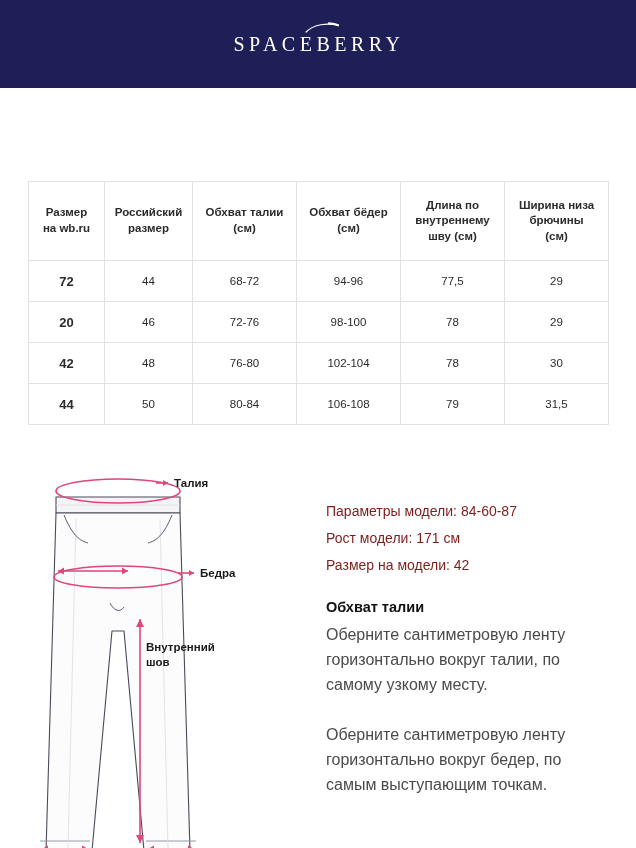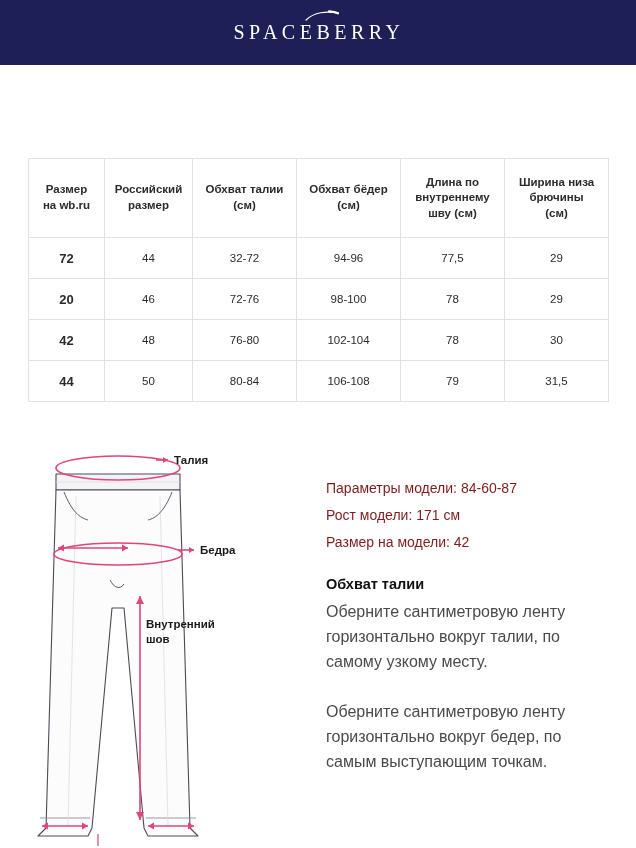--- a/index.html
+++ b/index.html
@@ -10,21 +10,21 @@
     width: 636px;
     height: 848px;
     background: #ffffff;
     font-family: "Liberation Sans", sans-serif;
     color: #2b2b2b;
     overflow: hidden;
   }
 
   
   .header {
-    height: 65px;
+    height: 88px;
     background: #1e1f56;
     display: flex;
     align-items: center;
     justify-content: center;
     position: relative;
   }
   .brand {
     color: #ffffff;
     font-family: "Liberation Serif", serif;
     font-size: 20px;
@@ -159,21 +159,21 @@
 шву (см)</span></th>
         <th><span style="white-space:pre-line">Ширина низа
 брючины
 (см)</span></th>
       </tr>
     </thead>
     <tbody>
       <tr>
         <td class="first">72</td>
         <td>44</td>
-        <td>32-72</td>
+        <td>68-72</td>
         <td>94-96</td>
         <td>77,5</td>
         <td>29</td>
       </tr>
       <tr>
         <td class="first">20</td>
         <td>46</td>
         <td>72-76</td>
         <td>98-100</td>
         <td>78</td>

